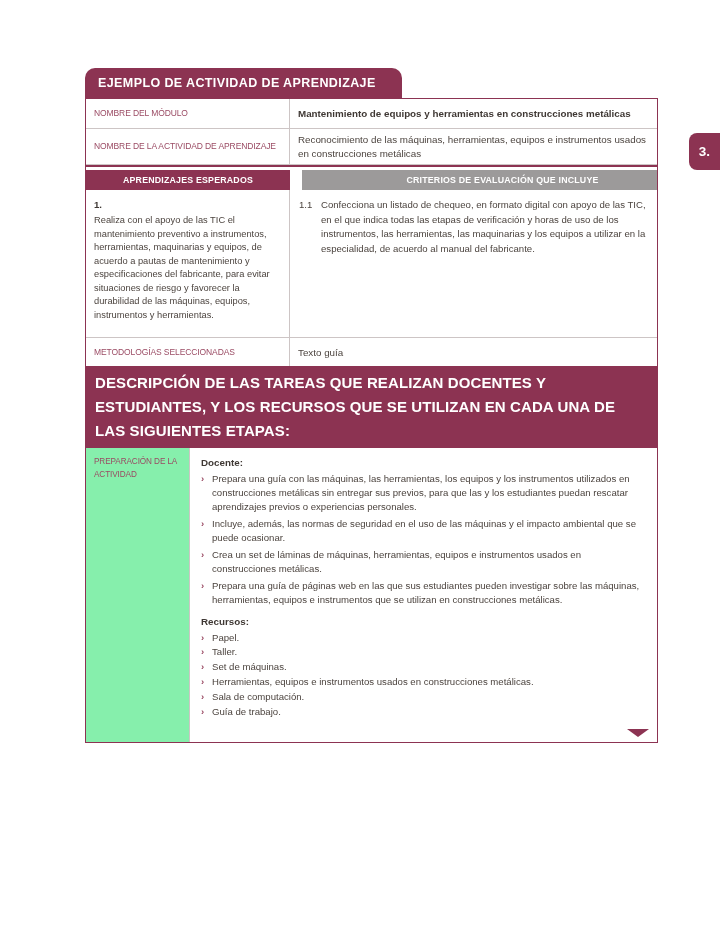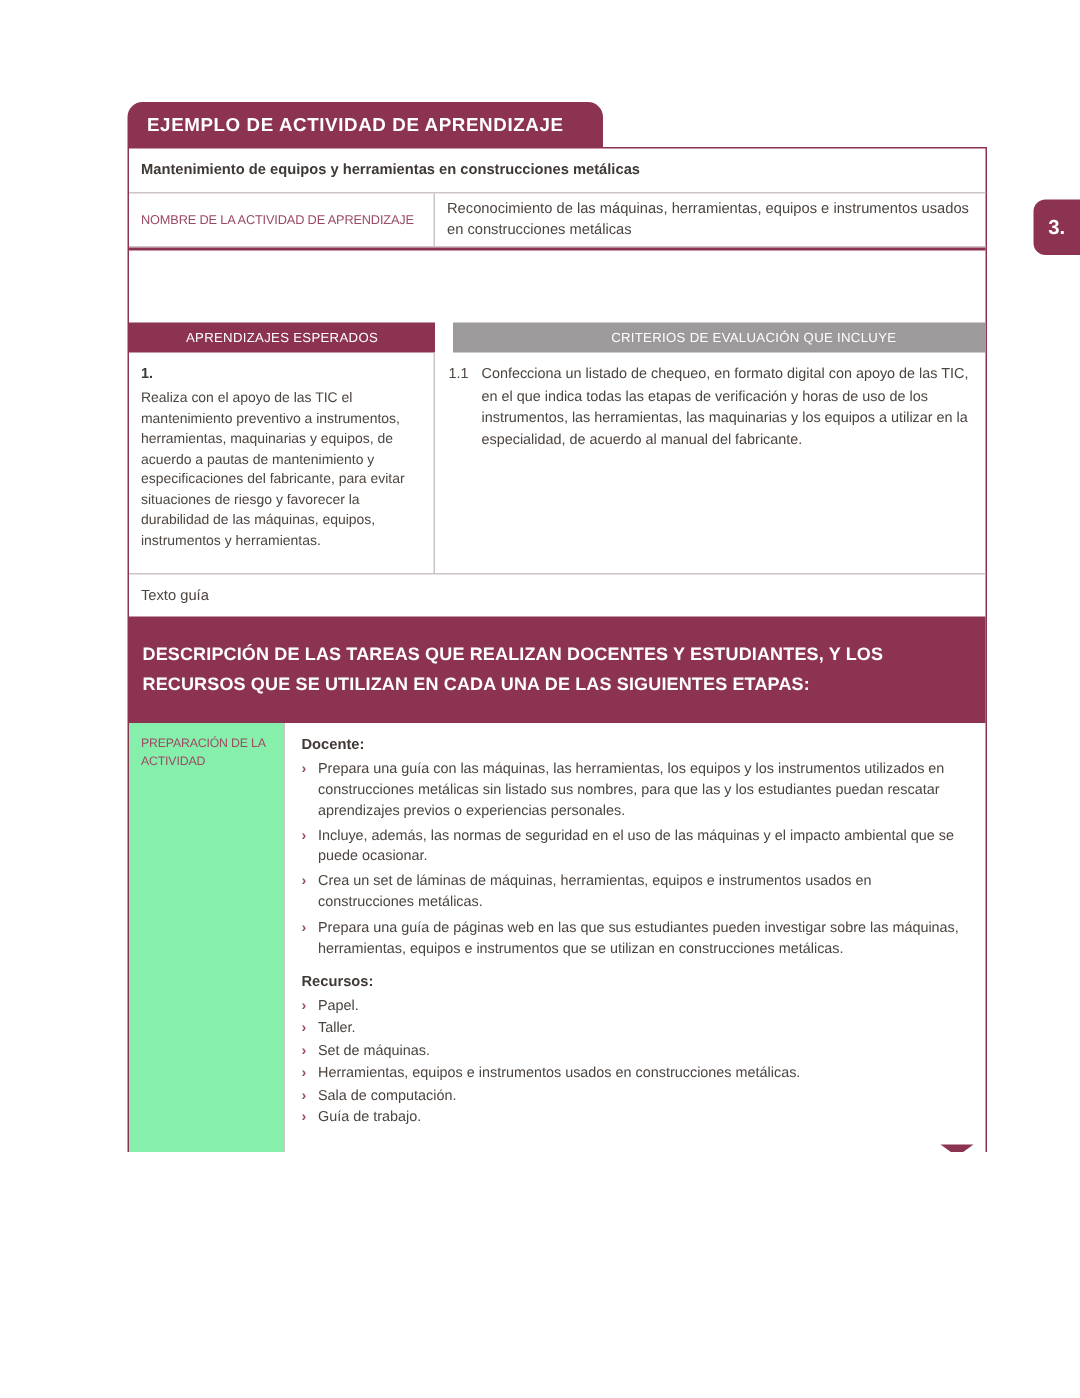--- a/index.html
+++ b/index.html
@@ -21,34 +21,34 @@
   .label-cell{width:204px;box-sizing:border-box;border-right:1px solid #cdc5c5;padding:4px 4px 4px 8px;
     color:#9a4a63;font-size:8.5px;letter-spacing:-0.1px;display:flex;align-items:center;line-height:1.35;}
   .value-cell{flex:1;padding:4px 8px;font-size:9.8px;color:#4c443f;display:flex;align-items:center;line-height:1.4;}
   .value-bold{font-weight:bold;color:#3f3834;}
   .r1{min-height:29px;} .r2{min-height:35px;} .r3{min-height:21px;} .rmet{min-height:28px;border-bottom:none;}
 
   .section-rule{height:2px;background:#8c3352;}
 
   .header-row{display:flex;gap:12px;margin-top:3px;}
   .header-cell{height:20px;display:flex;align-items:center;justify-content:center;color:#ffffff;
-    font-weight:normal;font-size:8.8px;letter-spacing:0.2px;text-align:center;margin-top:45px;}
+    font-weight:bold;font-size:8.8px;letter-spacing:0.2px;text-align:center;}
   .header-left{width:204px;background:#8c3352;}
   .header-right{flex:1;background:#9c9a9a;padding-left:46px;}
 
   .content-row{display:flex;border-bottom:1px solid #cdc5c5;min-height:147px;}
   .content-left{width:204px;box-sizing:border-box;border-right:1px solid #cdc5c5;
     padding:8px 8px 8px 8px;font-size:9.3px;line-height:1.45;color:#4c443f;}
   .ae-number{font-weight:bold;display:block;margin-bottom:2px;color:#3f3834;font-size:9.6px;}
   .content-right{flex:1;padding:8px 9px;display:flex;font-size:9.6px;line-height:1.5;color:#4c443f;align-items:flex-start;}
   .crit-number{width:22px;flex:none;}
   .crit-text{flex:1;}
 
-  .banner{background:#8c3352;color:#ffffff;font-weight:bold;font-size:12px;line-height:1.6;
-    padding:16px 9px;letter-spacing:0.1px;}
+  .banner{background:#8c3352;color:#ffffff;font-weight:bold;font-size:15px;line-height:1.6;
+    padding:5px 9px;letter-spacing:0.1px;}
 
   .prep-row{display:flex;position:relative;min-height:294px;}
   .prep-label{width:104px;box-sizing:border-box;background:#86efac;border-right:1px solid #cdc5c5;
     padding:8px 4px 0 8px;color:#9a4a63;font-size:8.2px;line-height:1.55;letter-spacing:-0.1px;}
   .prep-content{flex:1;padding:7px 10px 10px 11px;font-size:9.6px;color:#4c443f;}
   .group-heading{font-weight:bold;color:#3f3834;font-size:9.8px;margin:2px 0 4px;}
   .group-heading.recursos{margin-top:9px;}
   .bullet{display:flex;line-height:1.45;margin-bottom:3px;}
   .bullet .marker{color:#9a4a63;width:11px;flex:none;font-weight:bold;}
   .bullet .btext{flex:1;}
@@ -66,20 +66,21 @@
 
 <div class="page">
 
   <div class="title-box">EJEMPLO DE ACTIVIDAD DE APRENDIZAJE</div>
 
   <div class="side-tab">3.</div>
 
   <div class="doc-table">
 
     <div class="info-row r1">
+      <div class="label-cell">NOMBRE DEL MÓDULO</div>
       <div class="value-cell value-bold">Mantenimiento de equipos y herramientas en construcciones metálicas</div>
     </div>
 
     <div class="info-row r2">
       <div class="label-cell">NOMBRE DE LA ACTIVIDAD DE APRENDIZAJE</div>
       <div class="value-cell">Reconocimiento de las máquinas, herramientas, equipos e instrumentos usados en construcciones metálicas</div>
     </div>
 
 
     <div class="section-rule"></div>
@@ -94,34 +95,35 @@
         <span class="ae-number">1.</span>
         <span>Realiza con el apoyo de las TIC el mantenimiento preventivo a instrumentos, herramientas, maquinarias y equipos, de acuerdo a pautas de mantenimiento y especificaciones del fabricante, para evitar situaciones de riesgo y favorecer la durabilidad de las máquinas, equipos, instrumentos y herramientas.</span>
       </div>
       <div class="content-right">
         <span class="crit-number">1.1</span>
         <span class="crit-text">Confecciona un listado de chequeo, en formato digital con apoyo de las TIC, en el que indica todas las etapas de verificación y horas de uso de los instrumentos, las herramientas, las maquinarias y los equipos a utilizar en la especialidad, de acuerdo al manual del fabricante.</span>
       </div>
     </div>
 
     <div class="info-row rmet">
+      <div class="label-cell">METODOLOGÍAS SELECCIONADAS</div>
       <div class="value-cell">Texto guía</div>
     </div>
 
     <div class="banner">DESCRIPCIÓN DE LAS TAREAS QUE REALIZAN DOCENTES Y ESTUDIANTES, Y LOS RECURSOS QUE SE UTILIZAN EN CADA UNA DE LAS SIGUIENTES ETAPAS:</div>
 
     <div class="prep-row">
       <div class="prep-label">PREPARACIÓN DE LA ACTIVIDAD</div>
       <div class="prep-content">
 
         <div class="group-heading">Docente:</div>
 
         <div class="bullet">
           <span class="marker">›</span>
-          <span class="btext">Prepara una guía con las máquinas, las herramientas, los equipos y los instrumentos utilizados en construcciones metálicas sin listado sus nombres, para que las y los estudiantes puedan rescatar aprendizajes previos o experiencias personales.</span>
+          <span class="btext">Prepara una guía con las máquinas, las herramientas, los equipos y los instrumentos utilizados en construcciones metálicas sin entregar sus previos, para que las y los estudiantes puedan rescatar aprendizajes previos o experiencias personales.</span>
         </div>
         <div class="bullet">
           <span class="marker">›</span>
           <span class="btext">Incluye, además, las normas de seguridad en el uso de las máquinas y el impacto ambiental que se puede ocasionar.</span>
         </div>
         <div class="bullet">
           <span class="marker">›</span>
           <span class="btext">Crea un set de láminas de máquinas, herramientas, equipos e instrumentos usados en construcciones metálicas.</span>
         </div>
         <div class="bullet">

